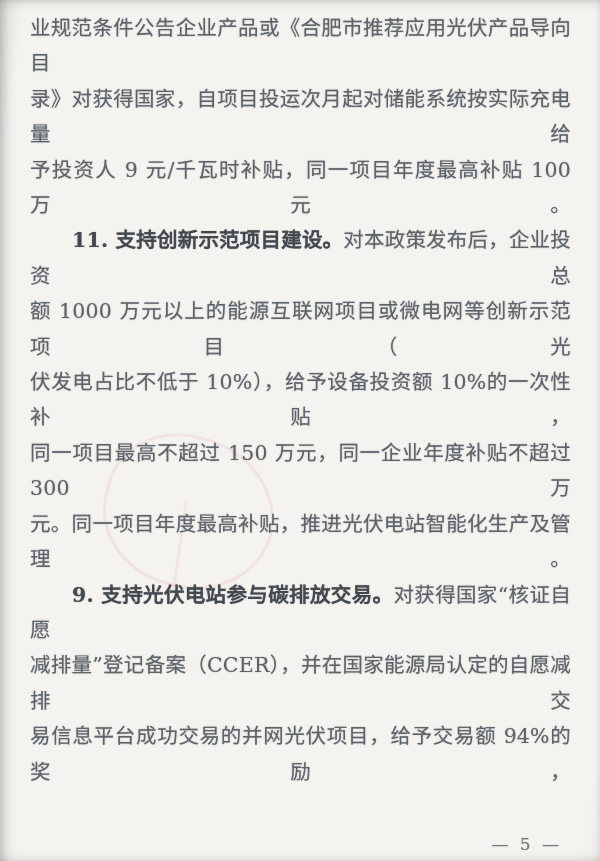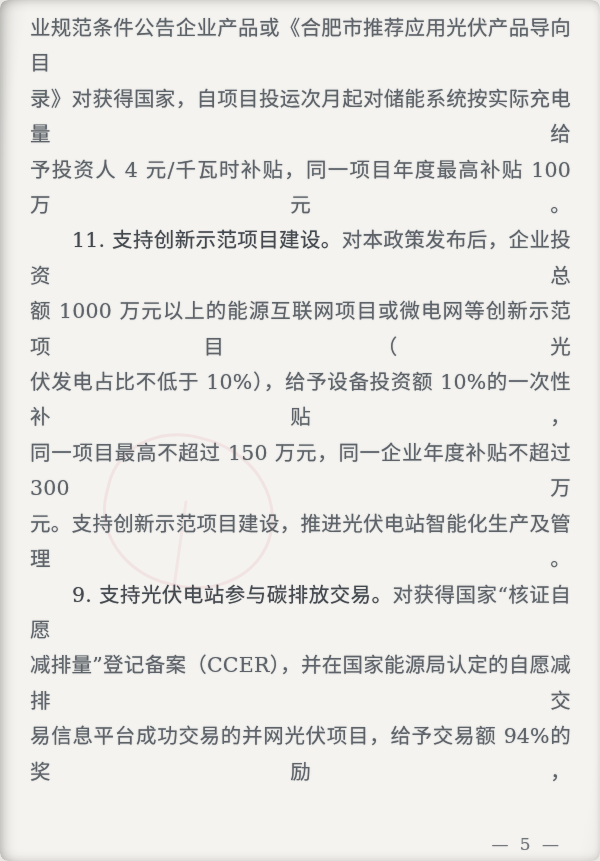--- a/index.html
+++ b/index.html
@@ -2,21 +2,21 @@
 <html lang="zh-CN" style="--paper: #f4f3f0; --ink: #5d6369; --ink-bold: #44494f;"><head>
 <meta charset="utf-8">
 <style>
   :root{
     --paper:#f4f3f0;
     --ink:#5d6369;
     --ink-bold:#44494f;
     --smudge:#df7884;
     --footer-ink:#72777c;
   }
-  *{box-sizing:border-box;border-radius:8px;}
+  *{box-sizing:border-box;}
   html,body{margin:0;padding:0;}
   body{
     width:600px;height:861px;
     background:#e9e8e5;
     font-family:"DejaVu Serif","Liberation Serif",serif;
   }
   .page{
     position:relative;
     width:600px;height:861px;
     background:var(--paper);
@@ -36,21 +36,21 @@
     font-size:20.5px;
     line-height:35.4px;
     color:var(--ink);
     text-align:justify;
     text-shadow:0 0 1.3px rgba(93,99,105,0.55);
     letter-spacing:0.2px;
   }
   .line.fill{ text-align-last:justify; }
   .line.ind{ text-indent:42px; }
   .seg.bold{
-    font-weight:normal;
+    font-weight:bold;
     color:var(--ink-bold);
     text-shadow:0 0 1.1px rgba(68,73,79,0.6);
   }
   .page-num{
     position:absolute;
     right:38px; bottom:7px;
     font-size:17px;
     color:var(--footer-ink);
     letter-spacing:3px;
     text-shadow:0 0 1px rgba(114,119,124,0.5);
@@ -76,25 +76,25 @@
 </style>
 </head>
 <body>
 
 <div class="page">
   <div class="smudge"></div>
   <div class="smudge-tail"></div>
   <div class="doc-body">
       <div class="line fill"><span class="seg">业规范条件公告企业产品或《合肥市推荐应用光伏产品导向目</span></div>
       <div class="line fill"><span class="seg">录》对获得国家，自项目投运次月起对储能系统按实际充电量给</span></div>
-      <div class="line fill"><span class="seg">予投资人 4 元/千瓦时补贴，同一项目年度最高补贴 100 万元。</span></div>
+      <div class="line fill"><span class="seg">予投资人 9 元/千瓦时补贴，同一项目年度最高补贴 100 万元。</span></div>
       <div class="line fill ind"><span class="seg bold">11. 支持创新示范项目建设。</span><span class="seg">对本政策发布后，企业投资总</span></div>
       <div class="line fill"><span class="seg">额 1000 万元以上的能源互联网项目或微电网等创新示范项目（光</span></div>
       <div class="line fill"><span class="seg">伏发电占比不低于 10%），给予设备投资额 10%的一次性补贴，</span></div>
       <div class="line fill"><span class="seg">同一项目最高不超过 150 万元，同一企业年度补贴不超过 300 万</span></div>
-      <div class="line fill"><span class="seg">元。支持创新示范项目建设，推进光伏电站智能化生产及管理。</span></div>
+      <div class="line fill"><span class="seg">元。同一项目年度最高补贴，推进光伏电站智能化生产及管理。</span></div>
       <div class="line fill ind"><span class="seg bold">9. 支持光伏电站参与碳排放交易。</span><span class="seg">对获得国家“核证自愿</span></div>
       <div class="line fill"><span class="seg">减排量”登记备案（CCER），并在国家能源局认定的自愿减排交</span></div>
       <div class="line fill"><span class="seg">易信息平台成功交易的并网光伏项目，给予交易额 94%的奖励，</span></div>
       <div class="line fill"></div>
     </div>
   <div class="page-num">— 5 —</div>
 </div>
 
 </body></html>

